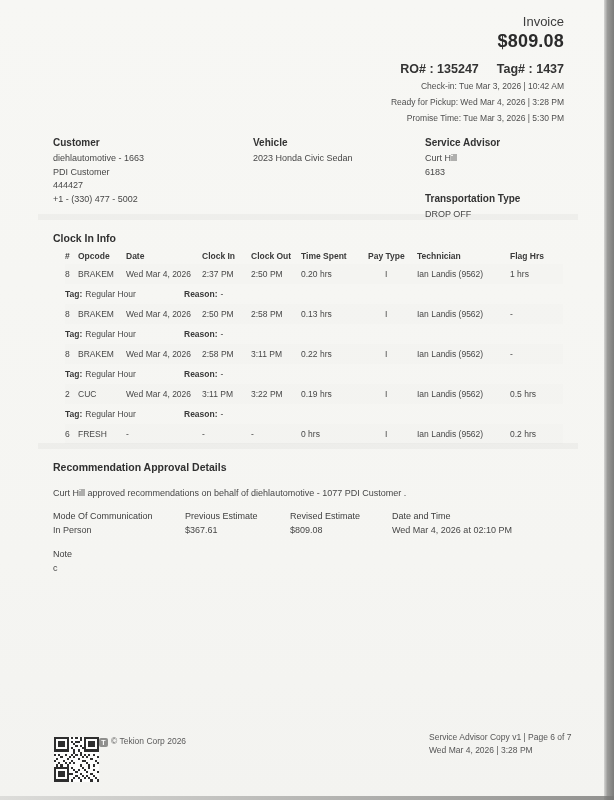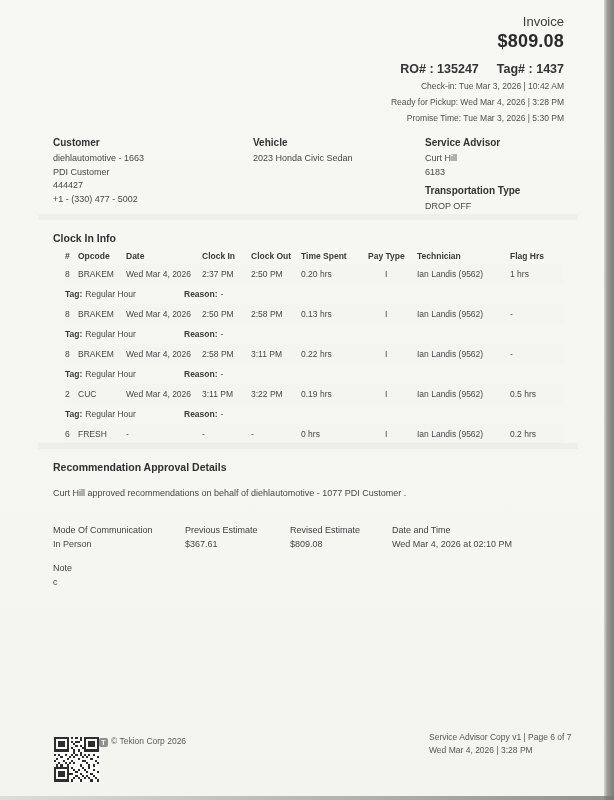--- a/index.html
+++ b/index.html
@@ -24,40 +24,40 @@
   .hdr .sub{margin-top:3px;font-size:8.5px;color:#4e4e4e;line-height:13px;font-weight:500;}
 
   
   .col{position:absolute;top:136px;}
   .col .title{font-size:10px;font-weight:700;color:#333;line-height:14px;margin-bottom:2px;}
   .col .line{font-size:9px;color:#474747;line-height:13.5px;}
   .col-customer{left:53px;width:190px;}
   .col-vehicle{left:253px;width:165px;}
   .col-advisor{left:425px;width:150px;}
   .vin i{font-style:italic;}
-  .transport{margin-top:5px;}
+  .transport{margin-top:13px;}
 
   
   .clockin{position:absolute;left:53px;top:231px;width:510px;}
   .sec-title{font-size:10.5px;font-weight:700;color:#303030;line-height:14px;}
   .tbl{margin-left:12px;margin-top:2px;}
   .tr{display:grid;grid-template-columns:13px 48px 76px 49px 50px 67px 49px 93px 50px;
       height:20px;align-items:center;font-size:8.5px;color:#474747;}
   .tr.th{height:17px;font-weight:700;color:#3a3a3a;}
   .tr .c{white-space:nowrap;}
   .tr .pay-v{padding-left:17px;}
   .tr.datarow{background:rgba(60,60,60,.012);}
   .tagline{position:relative;height:20px;font-size:8.5px;color:#474747;display:flex;align-items:center;}
   .tagline .b{font-weight:700;color:#3a3a3a;margin-right:3px;}
   .tagline .reason{position:absolute;left:119px;display:flex;align-items:flex-start;}
 
   
   .recom{position:absolute;left:53px;top:460px;width:510px;}
   .recom .stmt{margin-top:13px;font-size:9px;color:#474747;line-height:13px;}
-  .recom .fields{margin-top:23px;display:grid;grid-template-columns:132px 105px 102px auto;}
+  .recom .fields{margin-top:9px;display:grid;grid-template-columns:132px 105px 102px auto;}
   .recom .f-label{font-size:9px;font-weight:500;color:#3e3e3e;line-height:14px;}
   .recom .f-value{font-size:9px;color:#474747;line-height:14px;}
   .recom .note{margin-top:10px;}
 
   
   .qr{position:absolute;left:54px;top:736px;width:45px;height:46px;}
   .tek-logo{position:absolute;left:99px;top:738px;width:9px;height:9px;border-radius:2px;
     background:#8f8f8d;color:#fff;font-size:7px;font-weight:700;line-height:9px;text-align:center;}
   .copyright{position:absolute;left:111px;top:736px;font-size:8.5px;color:#5a5a5a;}
   .foot-right{position:absolute;left:429px;top:731px;font-size:8.5px;color:#555;line-height:13px;}

